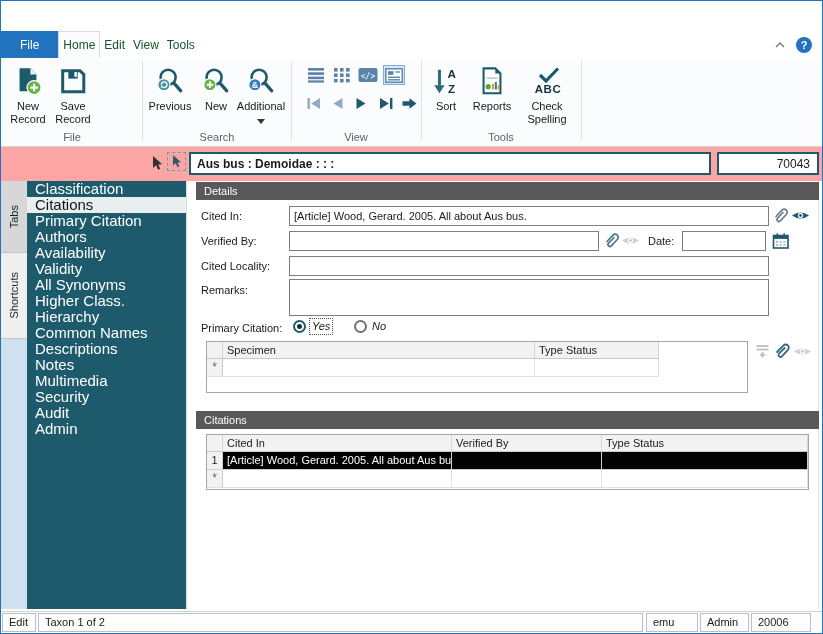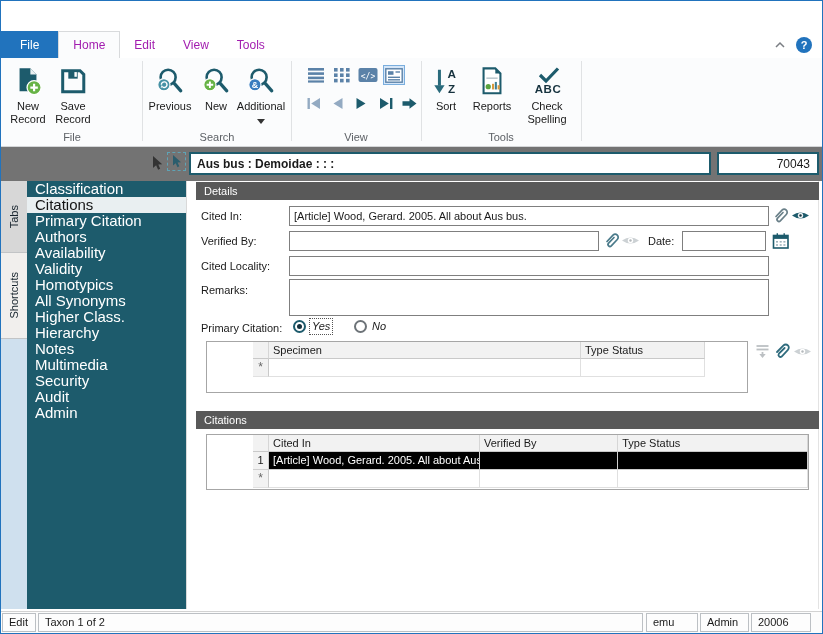--- a/index.html
+++ b/index.html
@@ -17,22 +17,22 @@
   .qat-caret { display: inline-flex; }
   .title-text { font-size: 12px; color: #1a1a1a; margin-left: 2px; }
   .win-controls { margin-left: auto; display: flex; height: 30px; }
   .win-btn { width: 45px; height: 30px; display: flex; align-items: center; justify-content: center; cursor: default; }
   .glyph-min { width: 10px; height: 1px; background: #222; display: block; }
   .glyph-max { width: 9px; height: 9px; border: 1px solid #222; display: block; }
   .glyph-close { font-size: 13px; color: #222; line-height: 1; }
 
   
   .tabrow { position: absolute; left: 0; top: 30px; right: 0; height: 27px; background: #fff; display: flex; }
-  .rtab { height: 27px; display: flex; align-items: center; justify-content: center; padding: 0 14px;
-          font-size: 12px; color: #a21caf; }
+  .rtab { height: 27px; display: flex; align-items: center; justify-content: center; padding: 0 4px;
+          font-size: 12px; color: #14532d; }
   .rtab.file { background: #2173bd; color: #fff; padding: 0 19px; }
   .rtab.active { background: #fbfcfd; border: 1px solid #d8dadc; border-bottom: none; }
   .tabrow-right { margin-left: auto; display: flex; align-items: center; gap: 10px; padding-right: 10px; }
   .help-circle { width: 16px; height: 16px; border-radius: 50%; background: #2173bd; color: #fff;
                  font-size: 11px; font-weight: bold; display: flex; align-items: center; justify-content: center; }
 
   
   .ribbon { position: absolute; left: 0; top: 57px; right: 0; height: 89px; background: #fbfcfd;
             border-bottom: 1px solid #d4d6d8; }
   .rgroup { position: absolute; top: 0; height: 88px; }
@@ -45,21 +45,21 @@
   .bigbtn .blabel { font-size: 11px; line-height: 13px; text-align: center; color: #1a1a1a; margin-top: 3px; }
   .drop-caret { margin-top: 1px; }
 
   .viewrow1 { position: absolute; left: 13px; top: 7px; display: flex; gap: 4px; }
   .viewrow2 { position: absolute; left: 13px; top: 37px; display: flex; gap: 7px; align-items: center; }
   .vicon { width: 22px; height: 20px; display: flex; align-items: center; justify-content: center; }
   .vicon.selected { background: #d5e6f8; border: 1px solid #7aaede; }
   .navbtn { width: 17px; height: 17px; display: flex; align-items: center; justify-content: center; }
 
   
-  .recstrip { position: absolute; left: 0; top: 146px; right: 0; height: 34px; background: #737373; text-align: right; }
+  .recstrip { position: absolute; left: 0; top: 146px; right: 0; height: 34px; background: #fca5a5; text-align: right; }
   .cursor-plain { position: absolute; left: 149px; top: 8px; }
   .cursor-marquee { position: absolute; left: 166px; top: 5px; border: 1px dashed #5fa3b5; padding: 1px 2px;
                     display: flex; }
   .sumbox { position: absolute; left: 188px; top: 5px; width: 522px; height: 23px; background: #fff;
             border: 2px solid #1d5b6c; display: flex; align-items: center; padding-left: 6px;
             font-weight: bold; font-size: 12px; }
   .numbox { position: absolute; left: 716px; top: 5px; width: 102px; height: 23px; background: #fff;
             border: 2px solid #1d5b6c; display: flex; align-items: center; justify-content: flex-end;
             padding-right: 7px; font-size: 12px; }
 
@@ -90,21 +90,21 @@
 
   .radio { position: absolute; width: 13px; height: 13px; border-radius: 50%; background: #fff; }
   .radio.on { border: 2px solid #1d5b6c; }
   .radio.on::after { content: ""; position: absolute; left: 2px; top: 2px; width: 5px; height: 5px;
                      border-radius: 50%; background: #16323e; }
   .radio.off { border: 2px solid #6d7378; }
   .rlabel { position: absolute; font-size: 11px; line-height: 15px; font-style: italic; }
   .rlabel.focused { outline: 1px dotted #555; padding: 0 2px; }
 
   
-  .grid { position: absolute; background: #fff; border: 1px solid #a6a6a6; padding-left: 46px; }
+  .grid { position: absolute; background: #fff; border: 1px solid #a6a6a6; }
   .grow { display: flex; }
   .gcell { border-right: 1px solid #e0e0e0; border-bottom: 1px solid #e0e0e0; height: 18px;
            font-size: 11px; line-height: 17px; padding-left: 4px; overflow: hidden; white-space: nowrap; }
   .ghead .gcell { background: #f2f2f2; border-right: 1px solid #d6d6d6; border-bottom: 1px solid #c9c9c9;
                   height: 17px; line-height: 16px; color: #1a1a1a; }
   .gsel { width: 16px; flex: none; background: #f2f2f2; border-right: 1px solid #c9c9c9;
           text-align: center; padding-left: 0; color: #444; }
   .grow-black .gcell { background: #000; color: #fff; border-right: 1px solid #cfcfcf; border-bottom: 1px solid #cfcfcf; }
   .grow-black .gsel { background: #f2f2f2; color: #1a1a1a; }
   .star { color: #666; font-size: 12px; }
@@ -347,24 +347,25 @@
     </div>
   </div>
 
   <div class="sidebar">
     <div class="sb-item">Classification</div>
     <div class="sb-item selected">Citations</div>
     <div class="sb-item">Primary Citation</div>
     <div class="sb-item">Authors</div>
     <div class="sb-item">Availability</div>
     <div class="sb-item">Validity</div>
-    <div class="sb-item">Homotypics</div>
     <div class="sb-item">All Synonyms</div>
     <div class="sb-item">Higher Class.</div>
     <div class="sb-item">Hierarchy</div>
+    <div class="sb-item">Common Names</div>
+    <div class="sb-item">Descriptions</div>
     <div class="sb-item">Notes</div>
     <div class="sb-item">Multimedia</div>
     <div class="sb-item">Security</div>
     <div class="sb-item">Audit</div>
     <div class="sb-item">Admin</div>
   </div>
 
   <div class="main">
 
     <div class="secbar" style="top:1px;">Details</div>

